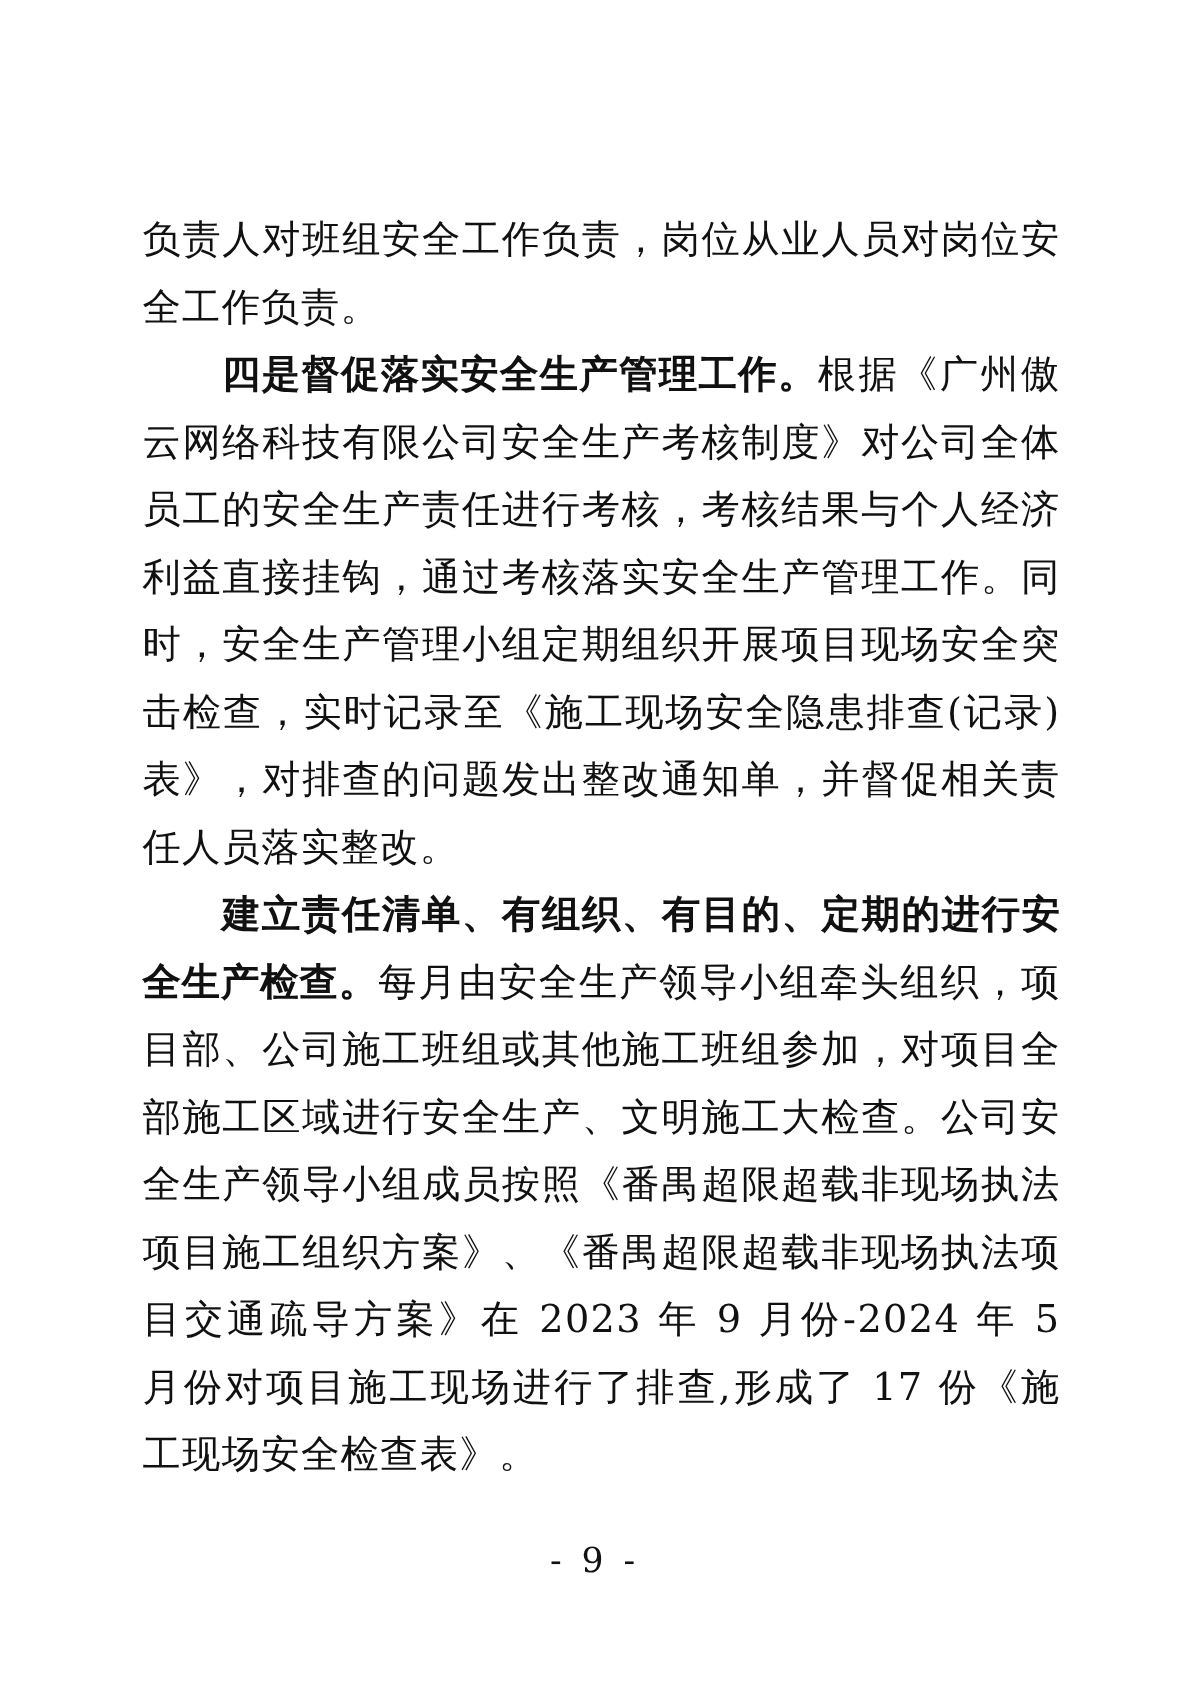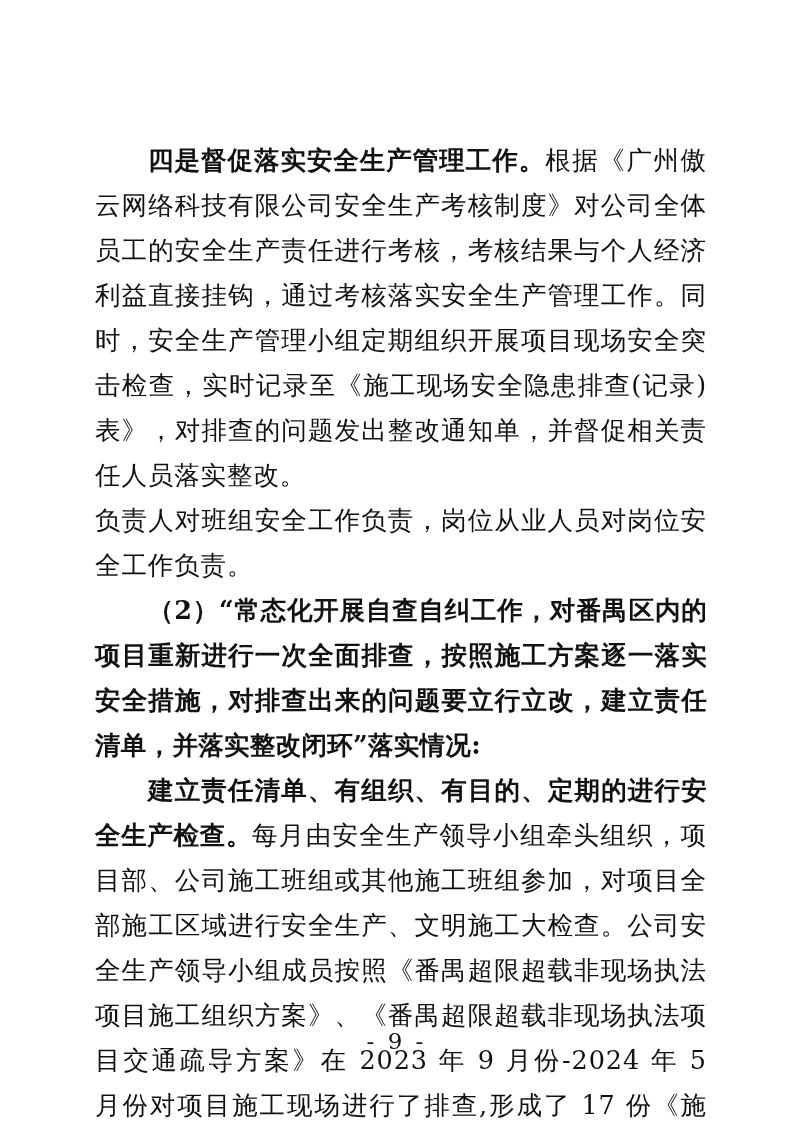--- a/index.html
+++ b/index.html
@@ -73,21 +73,20 @@
     color: #111111;
     font-family: "DejaVu Serif", "Liberation Serif", serif;
   }
 </style>
 </head>
 <body>
 
 <div id="page">
 
   <div id="text-body">
+      <p class="para noindent"><span class="r">负责人对班组安全工作负责，岗位从业人员对岗位安全工作负责。</span></p>
       <p class="para indent"><span class="b">四是督促落实安全生产管理工作。</span><span class="r">根据《广州傲云网络科技有限公司安全生产考核制度》对公司全体员工的安全生产责任进行考核，考核结果与个人经济利益直接挂钩，通过考核落实安全生产管理工作。同时，安全生产管理小组定期组织开展项目现场安全突击检查，实时记录至《施工现场安全隐患排查(记录)表》，对排查的问题发出整改通知单，并督促相关责任人员落实整改。</span></p>
-      <p class="para noindent"><span class="r">负责人对班组安全工作负责，岗位从业人员对岗位安全工作负责。</span></p>
-      <p class="para indent"><span class="b">（2）“常态化开展自查自纠工作，对番禺区内的项目重新进行一次全面排查，按照施工方案逐一落实安全措施，对排查出来的问题要立行立改，建立责任清单，并落实整改闭环”落实情况:</span></p>
       <p class="para indent"><span class="b">建立责任清单、有组织、有目的、定期的进行安全生产检查。</span><span class="r">每月由安全生产领导小组牵头组织，项目部、公司施工班组或其他施工班组参加，对项目全部施工区域进行安全生产、文明施工大检查。公司安全生产领导小组成员按照《番禺超限超载非现场执法项目施工组织方案》、《番禺超限超载非现场执法项目交通疏导方案》在 2023 年 9 月份-2024 年 5 月份对项目施工现场进行了排查,形成了 17 份《施工现场安全检查表》。</span></p>
     </div>
 
   <div id="page-number">- 9 -</div>
 
 </div>
 
 </body></html>

